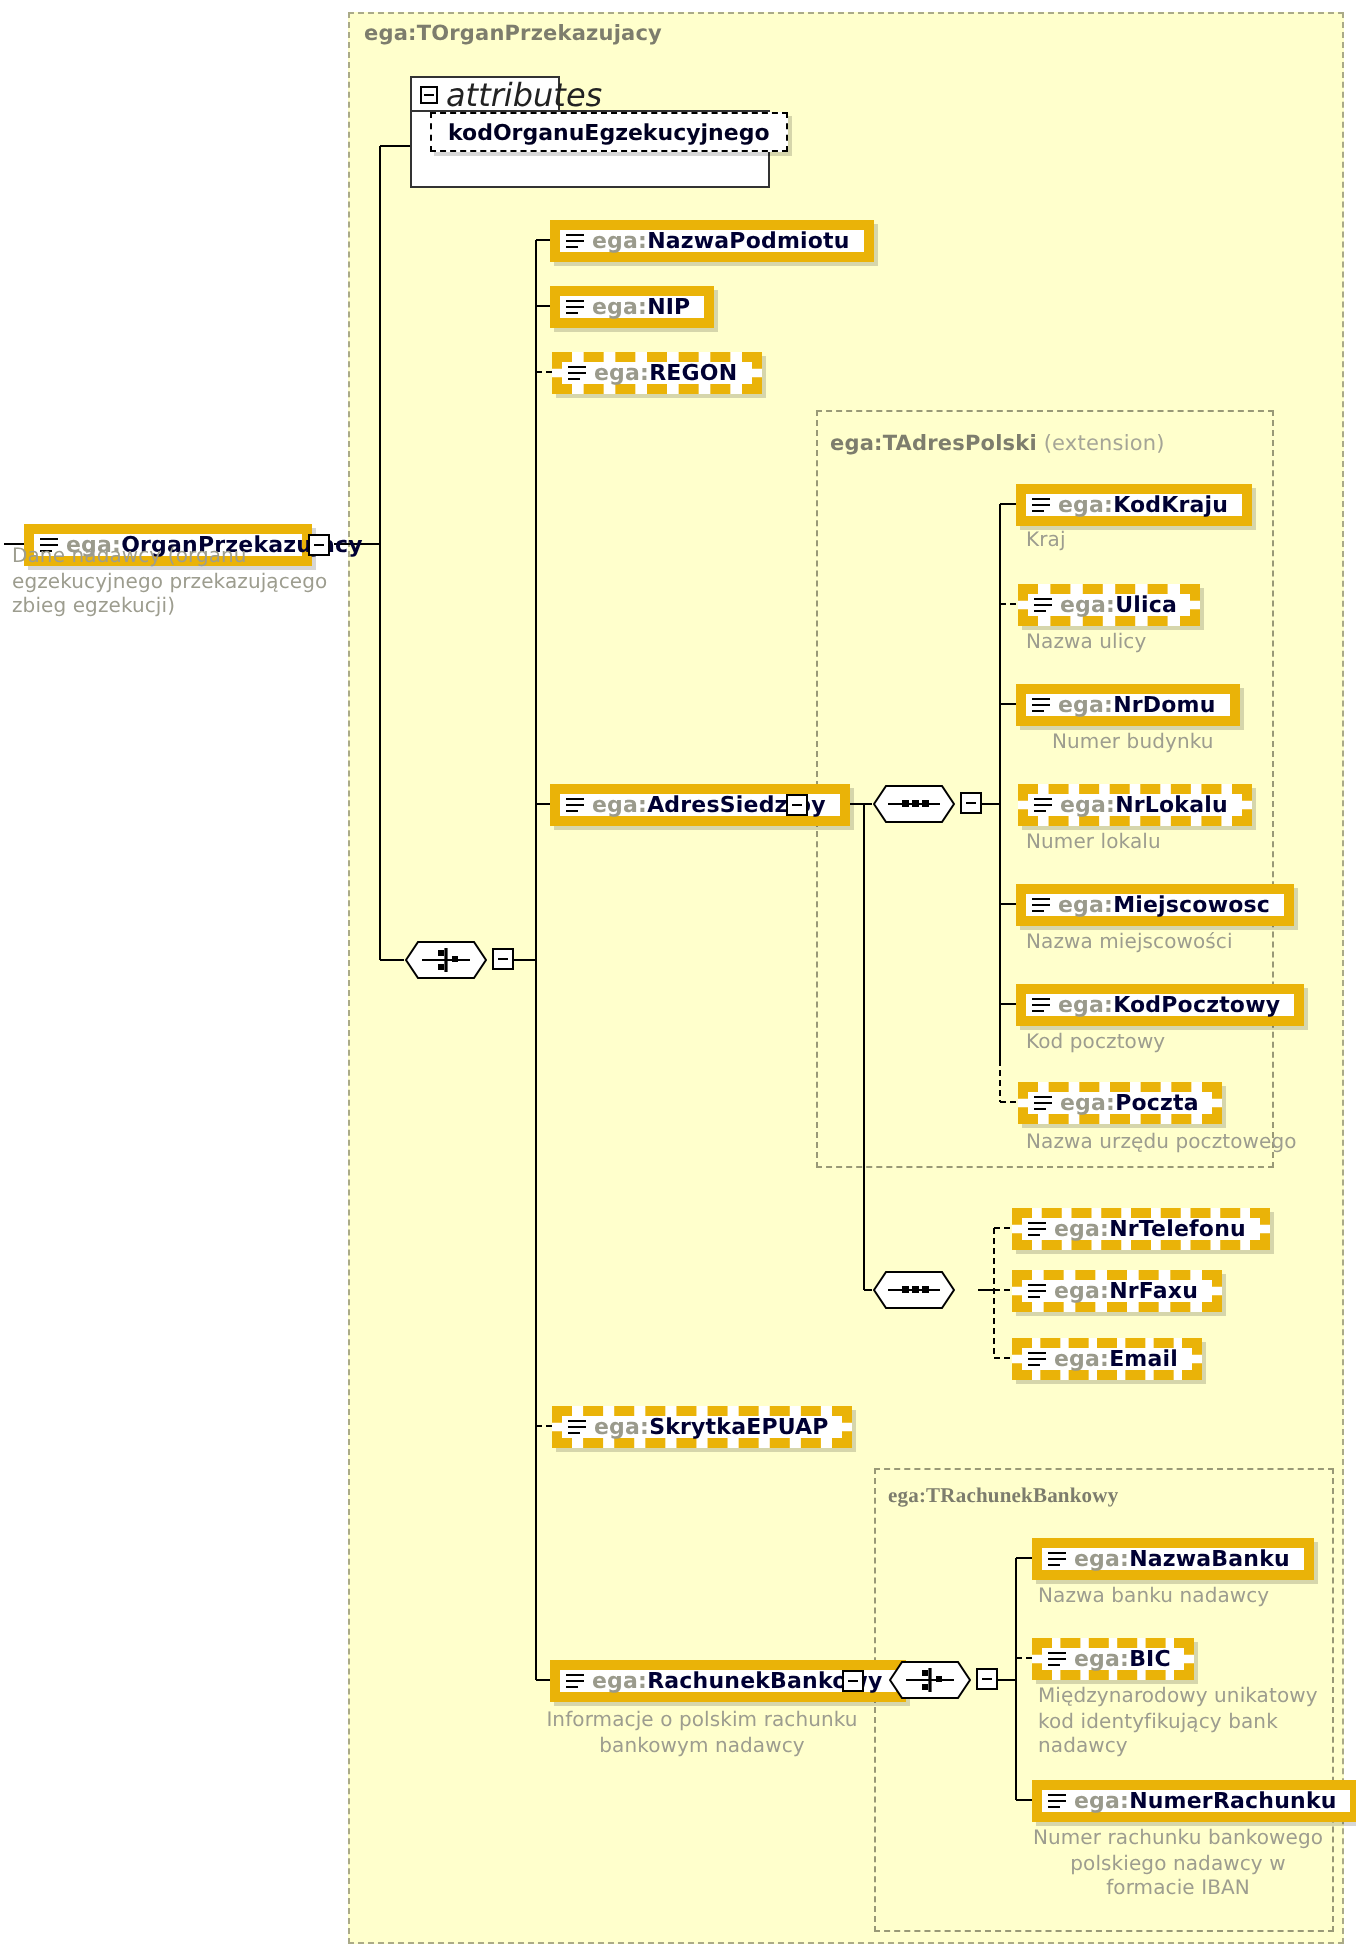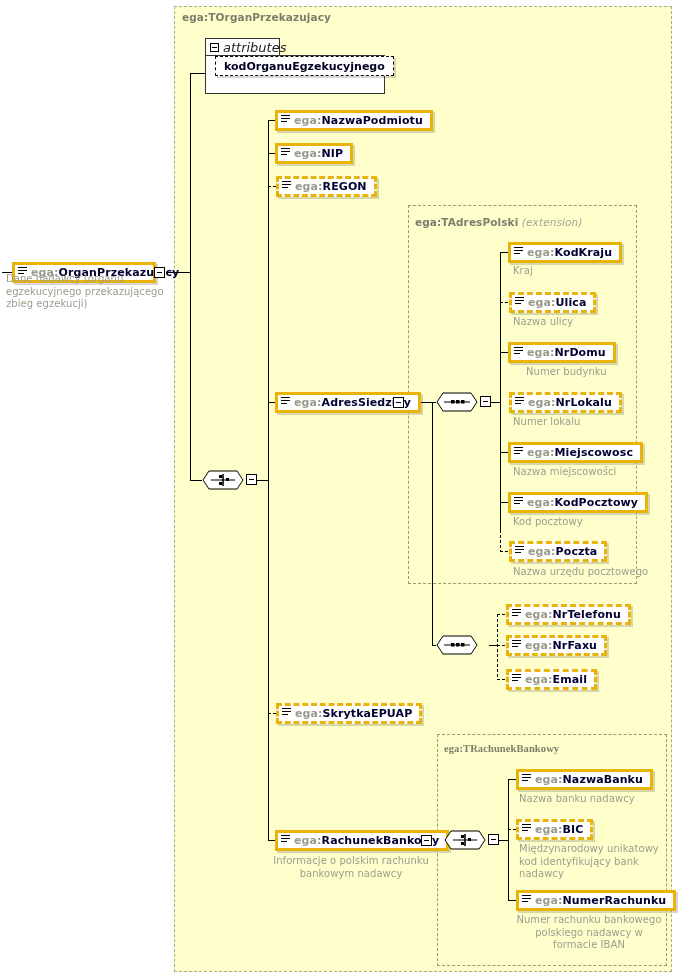--- a/index.html
+++ b/index.html
@@ -26,27 +26,27 @@
   }
   .typebox.root-type { border-color: #aaaa88; }
   .typelabel {
     position: absolute;
     font-size: 10.5px;
     color: #8a8a7a;
     white-space: nowrap;
     letter-spacing: .1px;
   }
   .typelabel b { font-weight: bold; color: #7d7d6d; }
-  .typelabel .ext { color: #a5a597; font-style: italic; }
+  .typelabel .ext { color: #a5a597; }
 
   
   .node {
     position: absolute;
     background: #ffffff;
-    border: 3px solid #eab308;
+    border: 5px solid #eab308;
     height: 21px;
     display: flex;
     align-items: center;
     padding: 0 7px 0 16px;
     white-space: nowrap;
     box-shadow: 2px 2px 0 rgba(0,0,0,0.16);
   }
   .node.optional { border-style: dashed; }
   .node .nstext {
     font-size: 11px;
@@ -107,21 +107,21 @@
     position: absolute;
     left: 0; top: 0;
     height: 17px;
     background: #ffffff;
     border: 1px solid #333333;
     border-bottom: none;
     display: flex; align-items: center;
     padding: 0 6px 0 4px;
   }
   .attrhdr .lbl {
-    font-size: 13px; font-style: italic; color: #222; margin-left: 4px;
+    font-size: 16px; font-style: italic; color: #222; margin-left: 4px;
   }
   .minibox {
     width: 9px; height: 9px; border: 1px solid #000; background: #fff;
     position: relative; flex: none;
   }
   .minibox:after {
     content:""; position:absolute; left:1px; top:3px; width:5px; height:1px; background:#000;
   }
   .attrchip {
     position: absolute;

